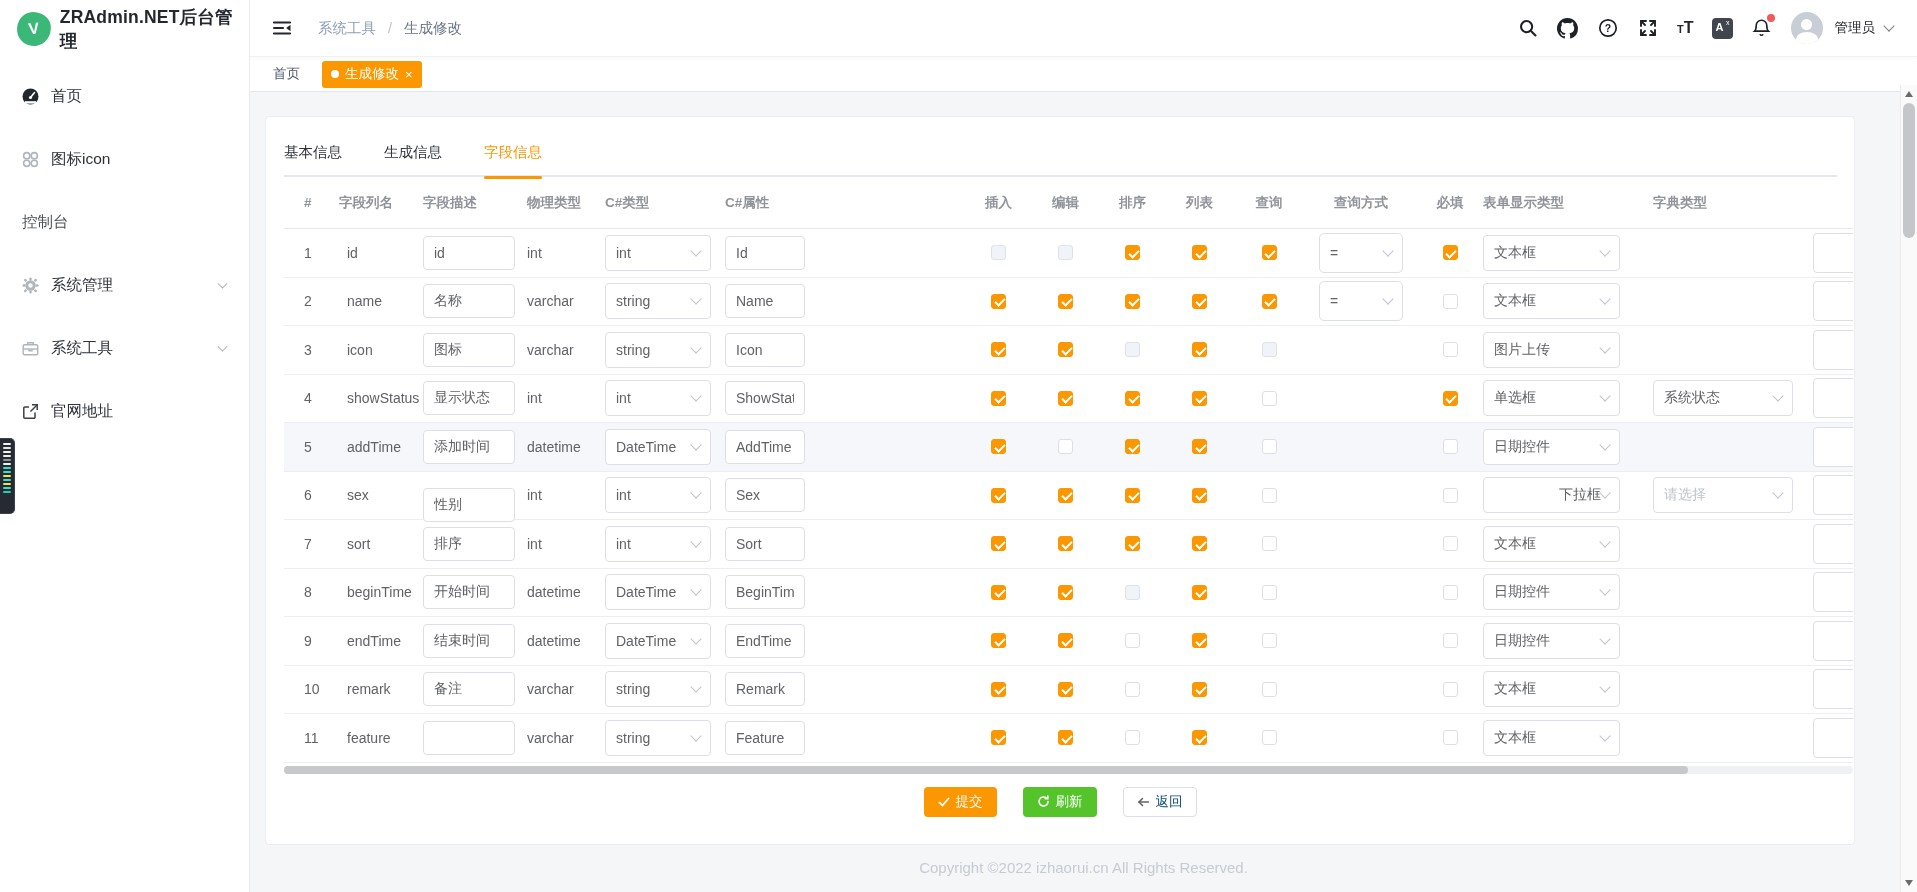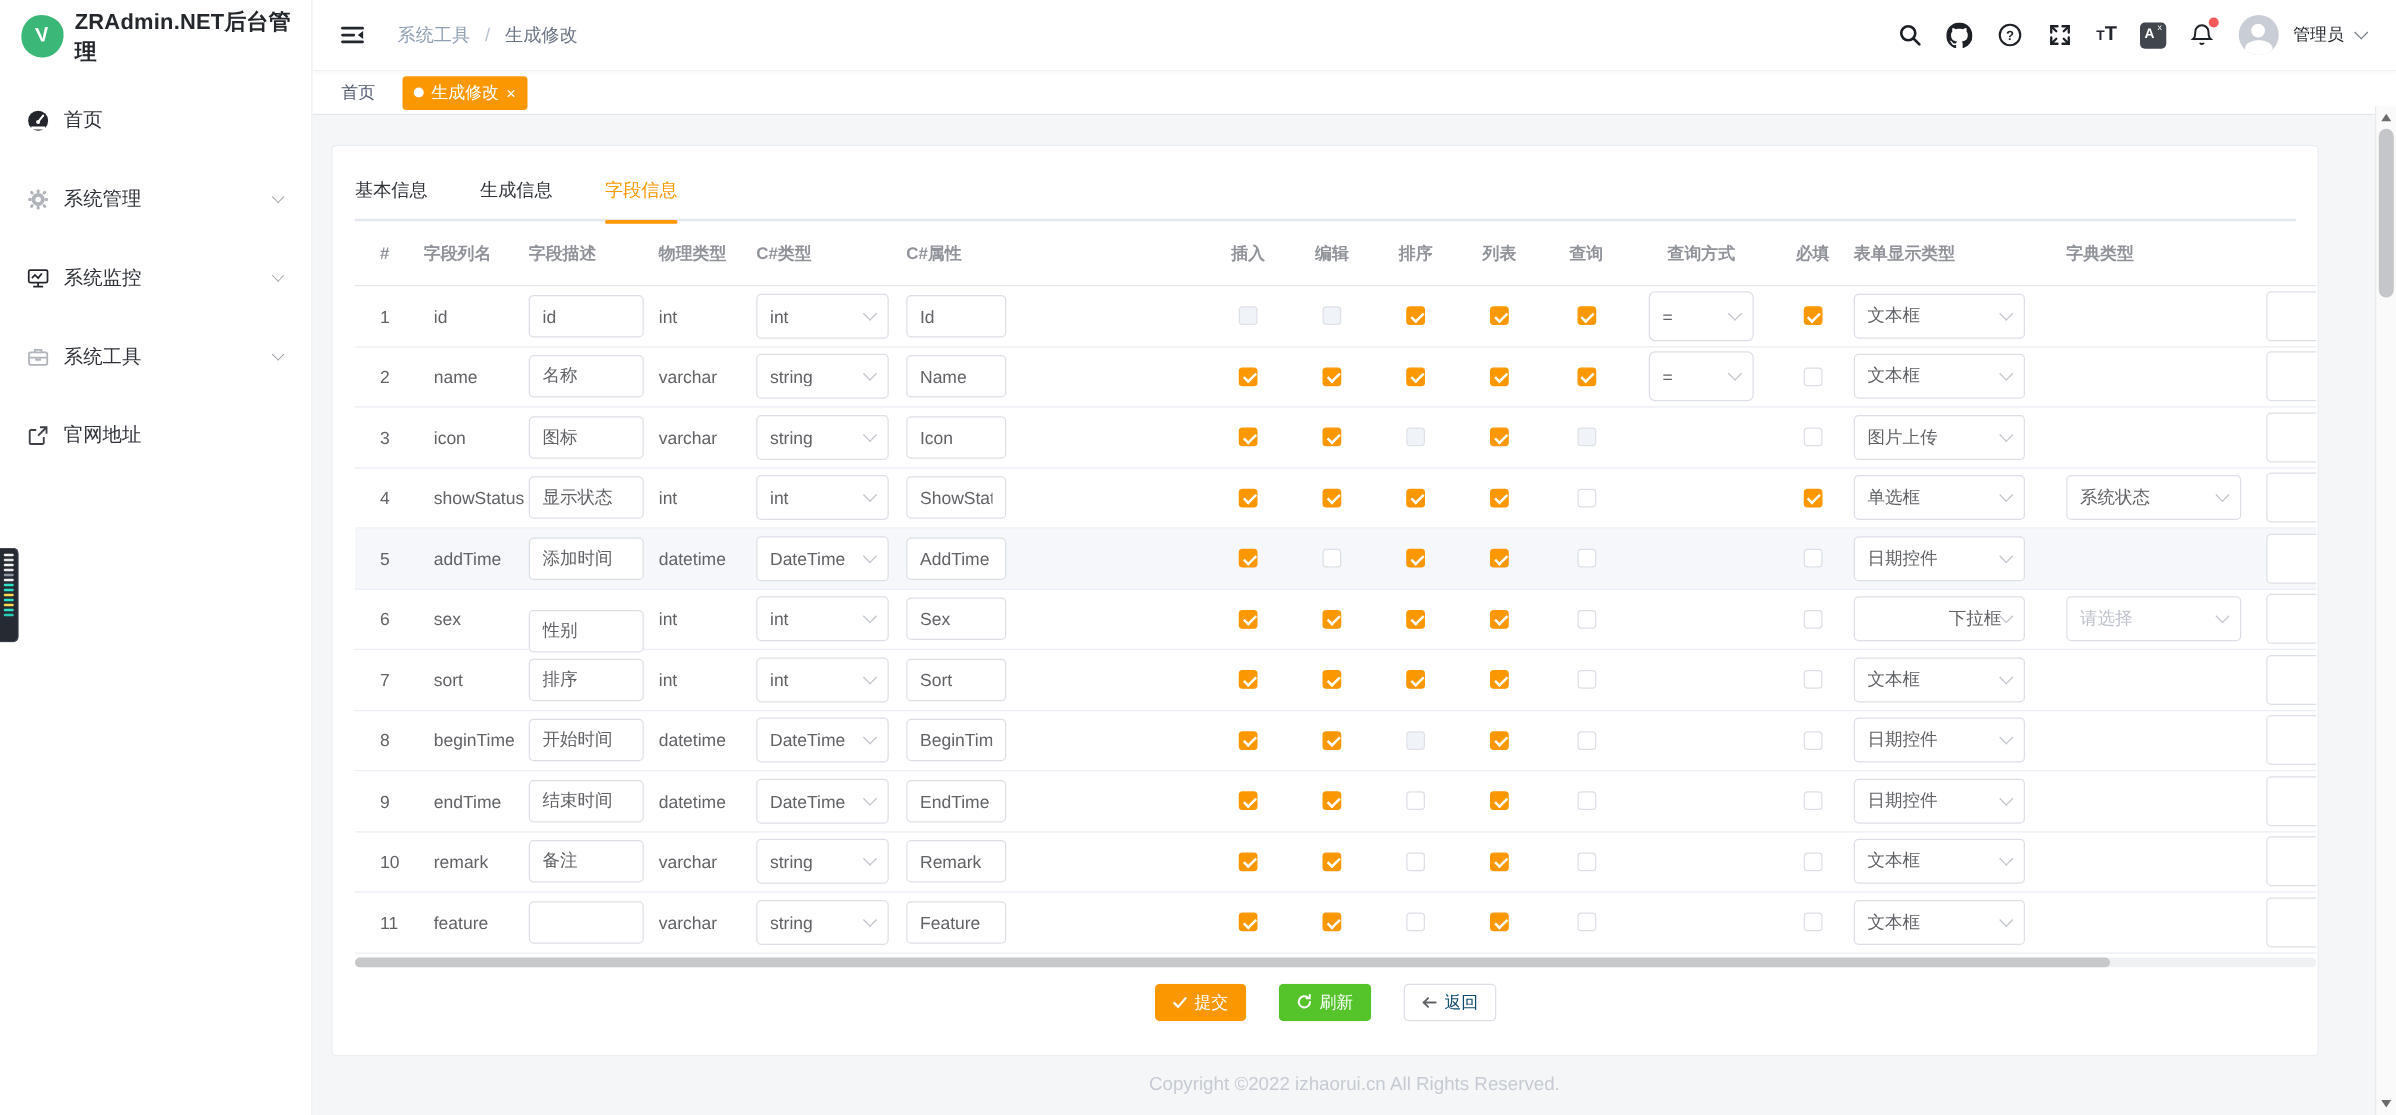--- a/index.html
+++ b/index.html
@@ -122,47 +122,50 @@
               <circle cx="9.5" cy="9.5" r="8" fill="#23272d"></circle>
               <path d="M9.5 10.5 L13.5 5.5" stroke="#fff" stroke-width="1.6" stroke-linecap="round"></path>
               <circle cx="9.5" cy="10.5" r="1.6" fill="#fff"></circle>
               <rect x="4" y="14.2" width="11" height="2.4" fill="#fff"></rect>
             </svg>
         </span>
         <span class="mi-label">首页</span>
       </div>
       <div class="menu-item">
         <span class="mi-ico">
+          <svg width="19" height="19" viewBox="0 0 19 19" fill="none" stroke="#b0b4bb" stroke-width="1.6">
+              <circle cx="5.7" cy="5.7" r="3.1"></circle>
+              <circle cx="13.3" cy="5.7" r="3.1"></circle>
+              <circle cx="5.7" cy="13.3" r="3.1"></circle>
+              <circle cx="13.3" cy="13.3" r="3.1"></circle>
+            </svg>
+        </span>
+        <span class="mi-label">图标icon</span>
+      </div>
+      <div class="menu-item group-item" style="padding-left:22px;">
+        <span class="mi-label">控制台</span>
+      </div>
+      <div class="menu-item">
+        <span class="mi-ico">
           <svg width="19" height="19" viewBox="0 0 19 19">
               <g fill="#b0b4bb">
                 <circle cx="9.5" cy="9.5" r="5.2"></circle>
                 <rect x="8.3" y="1.5" width="2.4" height="3" rx="1"></rect>
                 <rect x="8.3" y="14.5" width="2.4" height="3" rx="1"></rect>
                 <rect x="1.5" y="8.3" width="3" height="2.4" rx="1"></rect>
                 <rect x="14.5" y="8.3" width="3" height="2.4" rx="1"></rect>
                 <rect x="3" y="3" width="3" height="2.4" rx="1" transform="rotate(45 4.5 4.2)"></rect>
                 <rect x="13" y="3" width="3" height="2.4" rx="1" transform="rotate(-45 14.5 4.2)"></rect>
                 <rect x="3" y="13.6" width="3" height="2.4" rx="1" transform="rotate(-45 4.5 14.8)"></rect>
                 <rect x="13" y="13.6" width="3" height="2.4" rx="1" transform="rotate(45 14.5 14.8)"></rect>
               </g>
               <circle cx="9.5" cy="9.5" r="2.2" fill="#fff"></circle>
             </svg>
         </span>
         <span class="mi-label">系统管理</span>
-        <span class="mi-caret"></span>
-      </div>
-      <div class="menu-item">
-        <span class="mi-ico">
-          <svg width="19" height="19" viewBox="0 0 19 19" fill="none" stroke="#23272d" stroke-width="1.4">
-              <rect x="2" y="3" width="15" height="10" rx="1.2"></rect>
-              <polyline points="4.5,9.5 7,7 9.5,9.5 12.5,5.8"></polyline>
-              <path d="M9.5 13v3.2 M5.5 16.2h8"></path>
-            </svg>
-        </span>
-        <span class="mi-label">系统监控</span>
         <span class="mi-caret"></span>
       </div>
       <div class="menu-item">
         <span class="mi-ico">
           <svg width="19" height="19" viewBox="0 0 19 19" fill="none" stroke="#b0b4bb" stroke-width="1.4">
               <rect x="2.2" y="5.8" width="14.6" height="10" rx="1.4"></rect>
               <path d="M6.8 5.8V3.8h5.4v2"></path>
               <path d="M2.2 10h14.6"></path>
               <path d="M8 10v1.8h3V10"></path>
             </svg>

